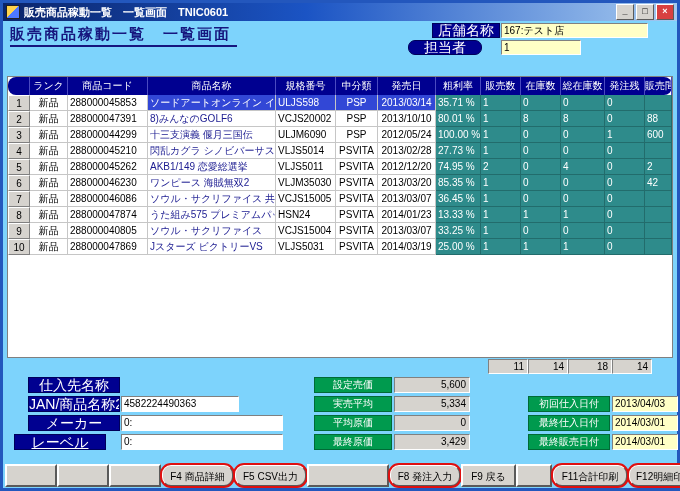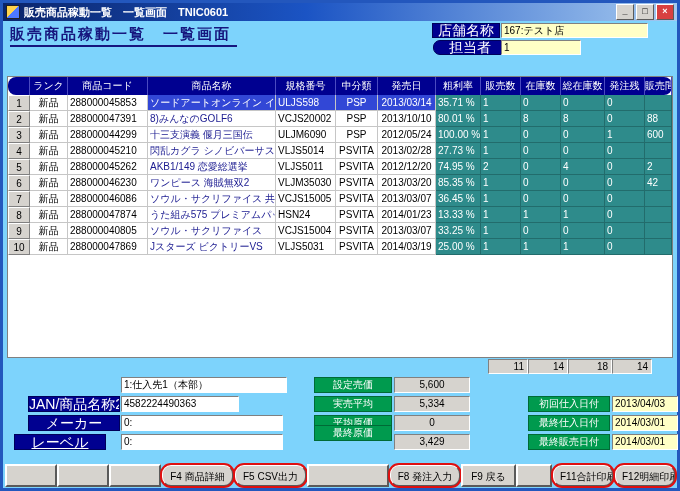--- a/index.html
+++ b/index.html
@@ -40,21 +40,21 @@
     background:#ffffc6;color:#000;font-size:10px;text-align:left;
     border:1px solid;border-color:#808080 #fff #fff #808080;box-sizing:border-box;
     display:inline-block;padding:0 2px;overflow:hidden;white-space:nowrap;
   }
   .winput{
     background:#fff;color:#000;font-size:10px;text-align:left;
     border:1px solid;border-color:#808080 #fff #fff #808080;box-sizing:border-box;
     display:inline-block;padding:0 2px;overflow:hidden;white-space:nowrap;
   }
   .gvalue{
-    background:#d6d3ce;color:#000;font-size:10px;text-align:center;
+    background:#d6d3ce;color:#000;font-size:10px;text-align:right;
     border:1px solid;border-color:#808080 #fff #fff #808080;box-sizing:border-box;
     display:inline-block;padding:0 3px;overflow:hidden;white-space:nowrap;
   }
   .glabel{
     background:#009a4e;color:#fff;font-size:10px;text-align:center;
     border:1px solid #006a36;box-sizing:border-box;
     display:inline-block;overflow:hidden;white-space:nowrap;
   }
   .abs{position:absolute;}
   .h16{height:16px;line-height:14px;}
@@ -98,42 +98,42 @@
   .btnbar{position:absolute;left:5px;top:464px;height:23px;display:flex;}
   .fbtn{
     height:23px;background:#d6d3ce;color:#000;font-size:10px;
     border:2px solid;border-color:#fff #5a5a5a #5a5a5a #fff;box-sizing:border-box;
     text-align:center;line-height:19px;overflow:hidden;white-space:nowrap;flex:none;cursor:default;
   }
   .fbtn.red{outline:2px solid #e01010;outline-offset:-1px;border-radius:10px;}
   .fbtn:nth-child(1){width:52px}.fbtn:nth-child(2){width:52px}.fbtn:nth-child(3){width:52px}
   .fbtn:nth-child(4){width:73px}.fbtn:nth-child(5){width:73px}.fbtn:nth-child(6){width:82px}
   .fbtn:nth-child(7){width:72px}.fbtn:nth-child(8){width:55px}.fbtn:nth-child(9){width:36px}
-  .fbtn:nth-child(10){width:62px}.fbtn:nth-child(11){width:62px}
+  .fbtn:nth-child(10){width:76px}.fbtn:nth-child(11){width:62px}
 </style>
 </head>
 <body>
 
 <div class="window">
 
   <div class="titlebar">
     <span class="app-icon"></span>
     <span class="title-text">販売商品稼動一覧　一覧画面　TNIC0601</span>
     <span class="tb-btns">
       <span class="tb-btn">_</span>
       <span class="tb-btn">□</span>
       <span class="tb-btn close">×</span>
     </span>
   </div>
 
   <div class="page-title">販売商品稼動一覧　一覧画面</div>
 
   <span class="nlabel abs h15" style="left:432px;top:23px;width:68px;">店舗名称</span>
   <span class="yvalue abs h15" style="left:501px;top:23px;width:147px;">167:テスト店</span>
-  <span class="nlabel abs h15" style="left:433px;top:40px;width:74px;border-radius:7px;">担当者</span>
+  <span class="nlabel abs h15" style="left:408px;top:40px;width:74px;border-radius:7px;">担当者</span>
   <span class="yvalue abs h15" style="left:501px;top:40px;width:80px;">1</span>
 
   <div class="table">
     <div class="thead">
         <span class="hcell col-no"></span>
         <span class="hcell col-rank">ランク</span>
         <span class="hcell col-code">商品コード</span>
         <span class="hcell col-name">商品名称</span>
         <span class="hcell col-kikaku">規格番号</span>
         <span class="hcell col-chubun">中分類</span>
@@ -297,41 +297,41 @@
           <span class="cell col-kankaku cell-num"></span>
         </div>
       </div>
   </div>
 
   <span class="total-box" style="left:488px;width:40px;">11</span>
   <span class="total-box" style="left:528px;width:40px;">14</span>
   <span class="total-box" style="left:568px;width:44px;">18</span>
   <span class="total-box" style="left:612px;width:40px;">14</span>
 
-  <span class="winput abs h16" style="left:121px;top:377px;width:166px;">1:仕入先1（本部）</span>
+  <span class="nlabel abs h16" style="left:28px;top:377px;width:92px;">仕入先名称</span>
 
   <span class="nlabel abs h16" style="left:28px;top:396px;width:92px;">JAN/商品名称2</span>
   <span class="winput abs h16" style="left:121px;top:396px;width:118px;">4582224490363</span>
 
   <span class="nlabel abs h16" style="left:28px;top:415px;width:92px;">メーカー</span>
   <span class="winput abs h16" style="left:121px;top:415px;width:162px;">0:</span>
 
   <span class="nlabel abs h16" style="left:14px;top:434px;width:92px;text-decoration:underline;">レーベル</span>
   <span class="winput abs h16" style="left:121px;top:434px;width:162px;">0:</span>
 
   <span class="glabel abs h16" style="left:314px;top:377px;width:78px;">設定売価</span>
   <span class="gvalue abs h16" style="left:394px;top:377px;width:76px;">5,600</span>
 
   <span class="glabel abs h16" style="left:314px;top:396px;width:78px;">実売平均</span>
   <span class="gvalue abs h16" style="left:394px;top:396px;width:76px;">5,334</span>
 
   <span class="glabel abs h16" style="left:314px;top:415px;width:78px;">平均原価</span>
   <span class="gvalue abs h16" style="left:394px;top:415px;width:76px;">0</span>
 
-  <span class="glabel abs h16" style="left:314px;top:425px;width:78px;">最終原価</span>
+  <span class="glabel abs h16" style="left:314px;top:434px;width:78px;">最終原価</span>
   <span class="gvalue abs h16" style="left:394px;top:434px;width:76px;">3,429</span>
 
   <span class="glabel abs h16" style="left:528px;top:396px;width:82px;">初回仕入日付</span>
   <span class="yvalue abs h16" style="left:612px;top:396px;width:66px;">2013/04/03</span>
 
   <span class="glabel abs h16" style="left:528px;top:415px;width:82px;">最終仕入日付</span>
   <span class="yvalue abs h16" style="left:612px;top:415px;width:66px;">2014/03/01</span>
 
   <span class="glabel abs h16" style="left:528px;top:434px;width:82px;">最終販売日付</span>
   <span class="yvalue abs h16" style="left:612px;top:434px;width:66px;">2014/03/01</span>

